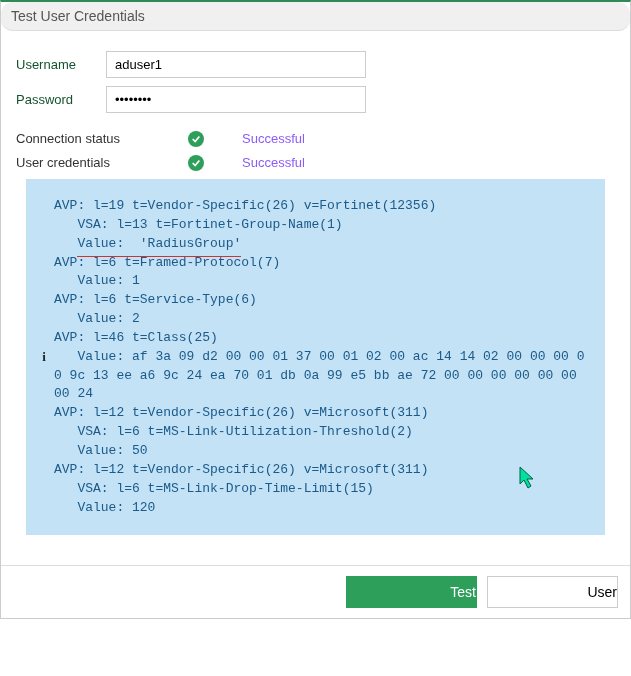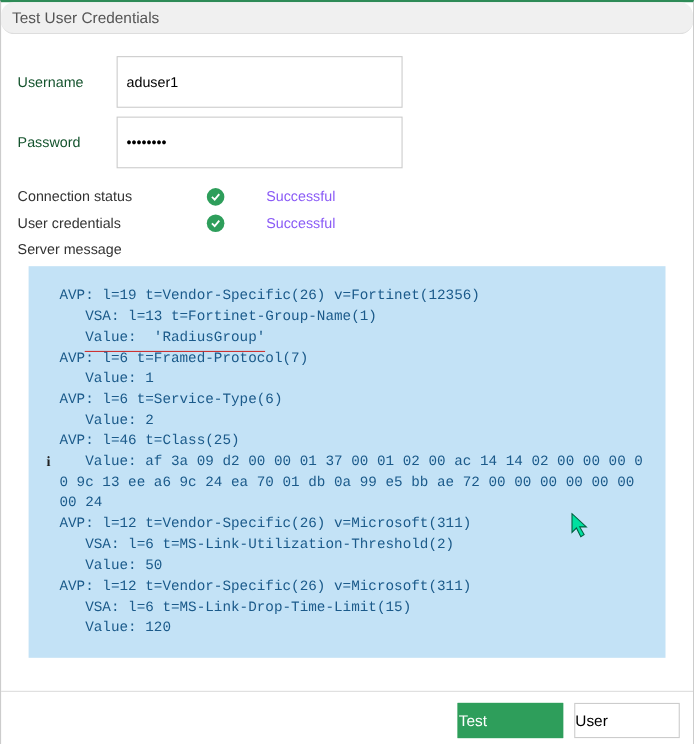--- a/index.html
+++ b/index.html
@@ -2,34 +2,34 @@
 <html><head>
 <meta charset="utf-8">
 <style>
 * { box-sizing: border-box; margin: 0; padding: 0; }
 body { font-family: Arial, Helvetica, sans-serif; font-size: 13px; color: #333; background: #fff; width: 631px; }
 .dialog { border: 1px solid #ccc; border-top: 2px solid #2e8b57; }
 .titlebar { background: #f0f0f0; padding: 6px 10px; font-size: 14px; color: #555; border-bottom: 1px solid #ddd; border-radius: 12px; }
 .content { padding: 20px 15px 10px 15px; }
 .form-row { display: flex; align-items: center; margin-bottom: 8px; }
 .form-label { width: 90px; color: #14532d; }
-.text-input { width: 260px; padding: 15px 8px; border: 1px solid #ccc; font-size: 13px; font-family: inherit; }
+.text-input { width: 260px; padding: 5px 8px; border: 1px solid #ccc; font-size: 13px; font-family: inherit; }
 .status-block { margin-top: 18px; }
 .status-row { display: flex; align-items: flex-start; margin-bottom: 8px; gap: 32px; }
 .status-label { width: 140px; color: #333; }
 .check-icon { width: 16px; height: 16px; border-radius: 50%; background: #2e9e5b; display: inline-flex; align-items: center; justify-content: center; margin-right: 6px; }
 .check-icon svg { width: 10px; height: 10px; }
 .status-text { color: #8b5cf6; }
 .msg-box { margin: 8px 10px 20px 10px; background: #c3e2f6; padding: 18px 14px 18px 8px; display: flex; }
 .info-col { width: 20px; display: flex; align-items: center; justify-content: center; }
 .info-icon { font-family: Georgia, serif; font-weight: bold; font-size: 13px; color: #222; }
 .msg-pre { font-family: "Courier New", monospace; font-size: 13px; line-height: 1.45; color: #1b5a8a; white-space: pre-wrap; word-break: break-all; flex: 1; }
 .underline-red { border-bottom: 1px solid #cc3333; padding-bottom: 5px; }
 .footer { border-top: 1px solid #ddd; padding: 10px 12px; display: flex; justify-content: flex-end; gap: 10px; }
-.btn { width: 96px; padding: 7px 0; text-align: left; font-size: 14px; border: 1px solid #ccc; background: #fff; cursor: pointer; font-family: inherit; }
+.btn { width: 131px; padding: 7px 0; text-align: right; font-size: 14px; border: 1px solid #ccc; background: #fff; cursor: pointer; font-family: inherit; }
 .btn-primary { background: #2e9e5b; color: #fff; border-color: #2e9e5b; }
 .cursor { position: absolute; pointer-events: none; }
 </style>
 </head>
 <body>
 
 <div class="dialog">
   <div class="titlebar">Test User Credentials</div>
 
   <div class="content">
@@ -58,23 +58,20 @@
       <div class="status-row">
         <div class="status-label">User credentials</div>
         <span class="check-icon">
           <svg viewBox="0 0 12 12">
               <path d="M2 6 L5 9 L10 3" stroke="#fff" stroke-width="2" fill="none"></path>
             </svg>
         </span>
         <span class="status-text">Successful</span>
       </div>
 
-      <div class="status-row">
-        <div class="status-label">Server message</div>
-      </div>
     </div>
 
     <div class="msg-box">
       <div class="info-col">
         <span class="info-icon">i</span>
       </div>
       <div class="msg-pre"><span>AVP: l=19 t=Vendor-Specific(26) v=Fortinet(12356)</span>
 <span>   VSA: l=13 t=Fortinet-Group-Name(1)</span>
 <span>   </span><span class="underline-red">Value:  'RadiusGroup'</span>
 <span>AVP: l=6 t=Framed-Protocol(7)</span>

